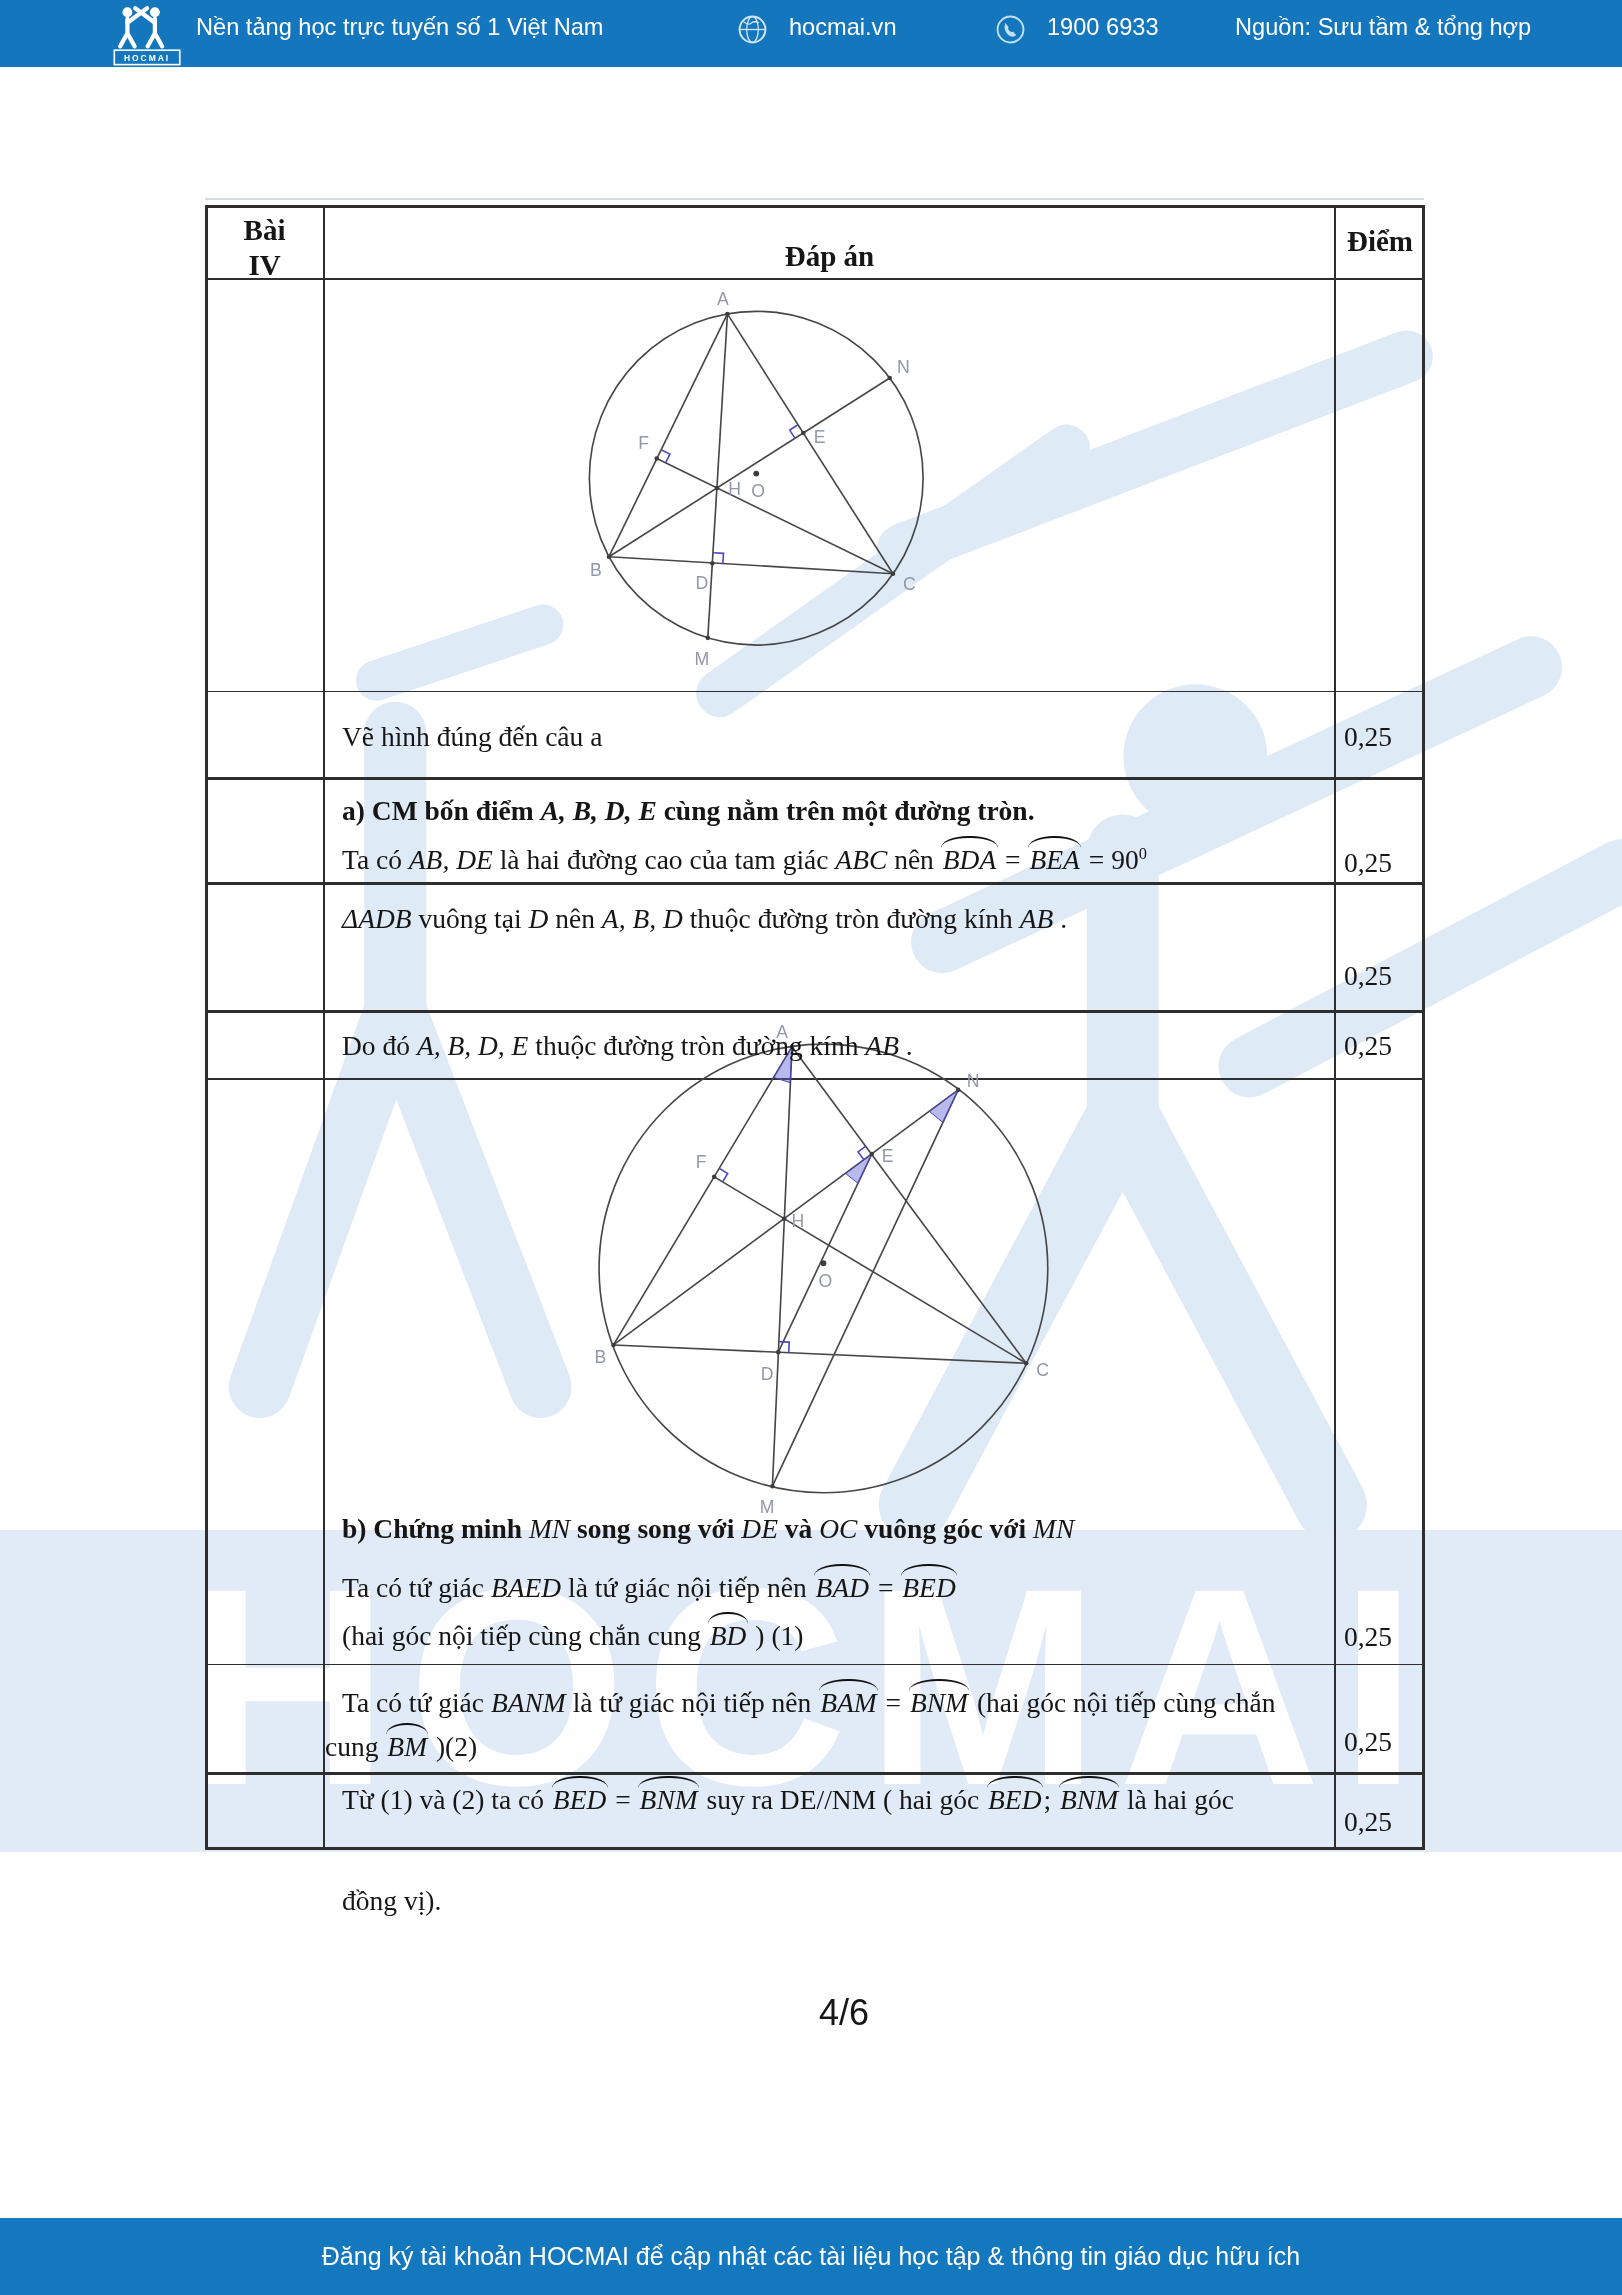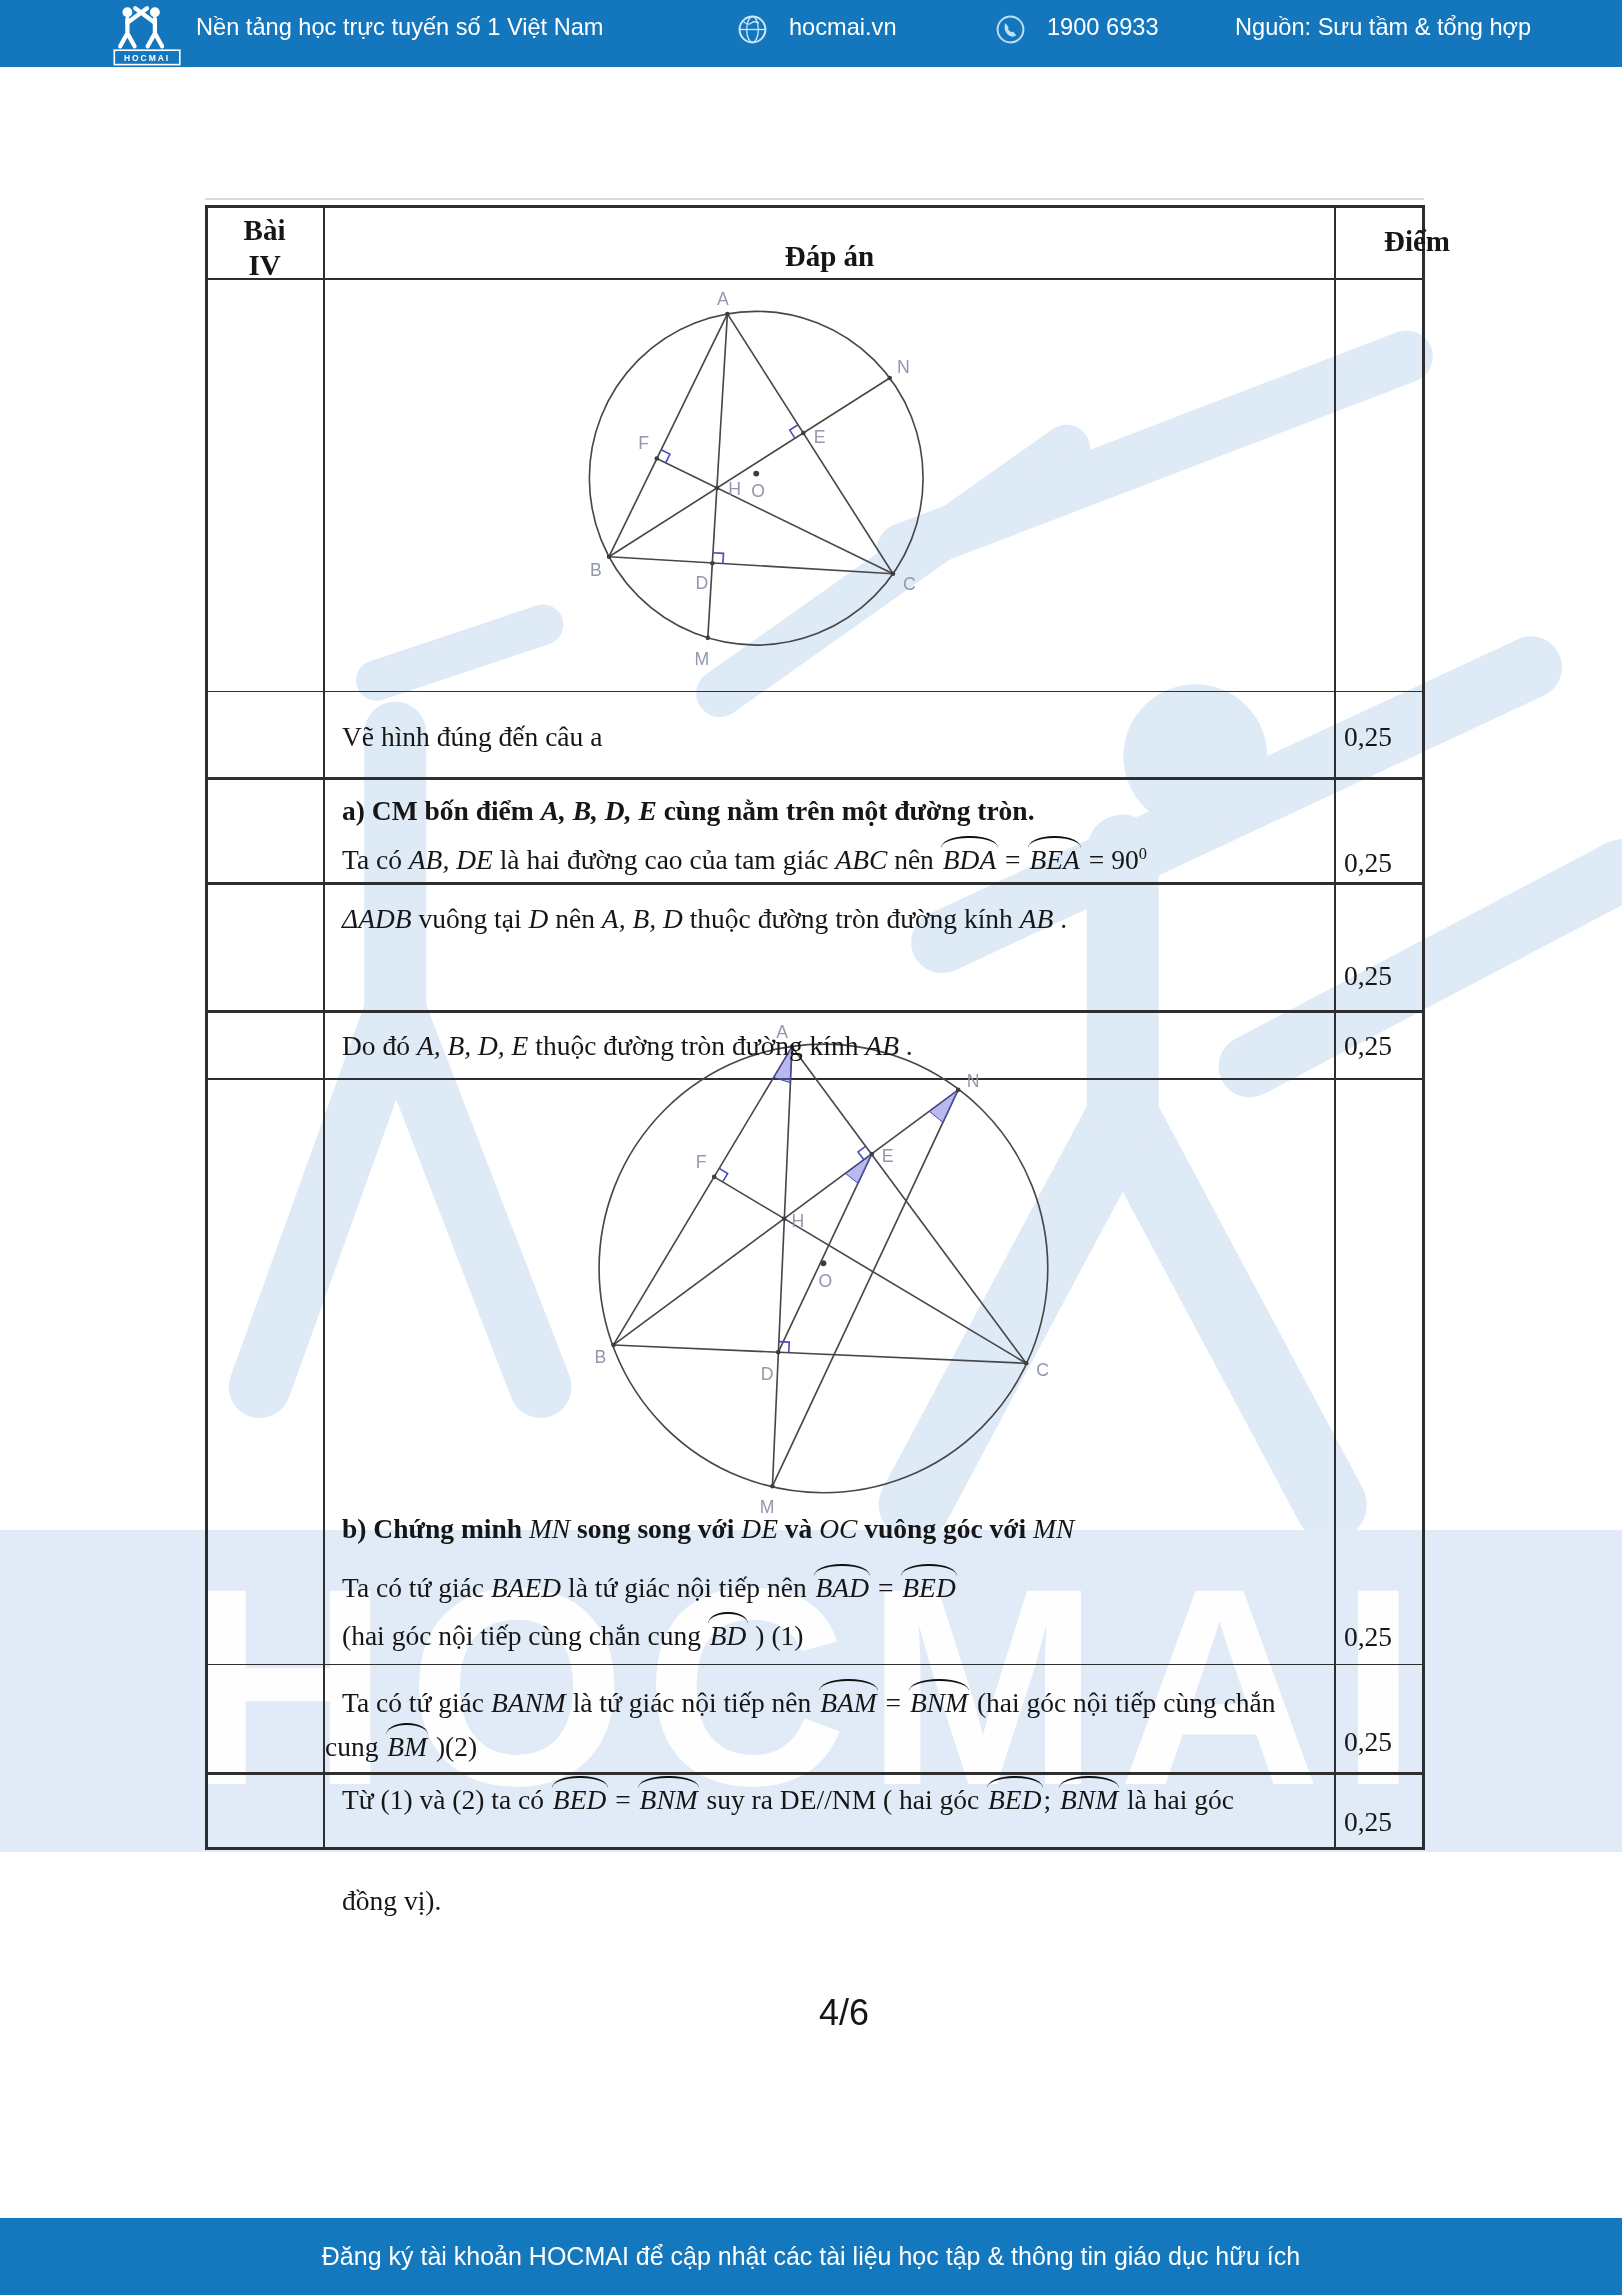--- a/index.html
+++ b/index.html
@@ -103,21 +103,21 @@
   <div class="hl" style="top:1772px;height:3.3px;"></div>
   <div class="hl" style="top:1847px;height:3.3px;"></div>
   <div class="vl" style="left:205px;width:2.6px;"></div>
   <div class="vl" style="left:323px;width:2px;"></div>
   <div class="vl" style="left:1334px;width:2px;"></div>
   <div class="vl" style="left:1422px;width:2.6px;"></div>
 
   <div class="hcell" style="left:207px;top:211px;width:115px;">Bài</div>
   <div class="hcell" style="left:207px;top:246px;width:115px;">IV</div>
   <div class="hcell" style="left:325px;top:222px;width:1009px;margin-top:15px;">Đáp án</div>
-  <div class="hcell" style="left:1336px;top:222px;width:88px;margin-left:37px;">Điểm</div>
+  <div class="hcell" style="left:1336px;top:222px;width:88px;">Điểm</div>
 
   <svg class="fig" style="left:537px;top:285px;" width="445" height="406" viewBox="0 0 680 620">
     <g stroke="#474747" stroke-width="2.5" fill="none">
       <circle cx="335" cy="295" r="255"></circle>
       <line x1="291" y1="44" x2="110" y2="415"></line>
       <line x1="291" y1="44" x2="544" y2="441"></line>
       <line x1="110" y1="415" x2="544" y2="441"></line>
       <line x1="291" y1="44" x2="261" y2="539"></line>
       <line x1="110" y1="415" x2="539" y2="142"></line>
       <line x1="544" y1="441" x2="183" y2="265"></line>

